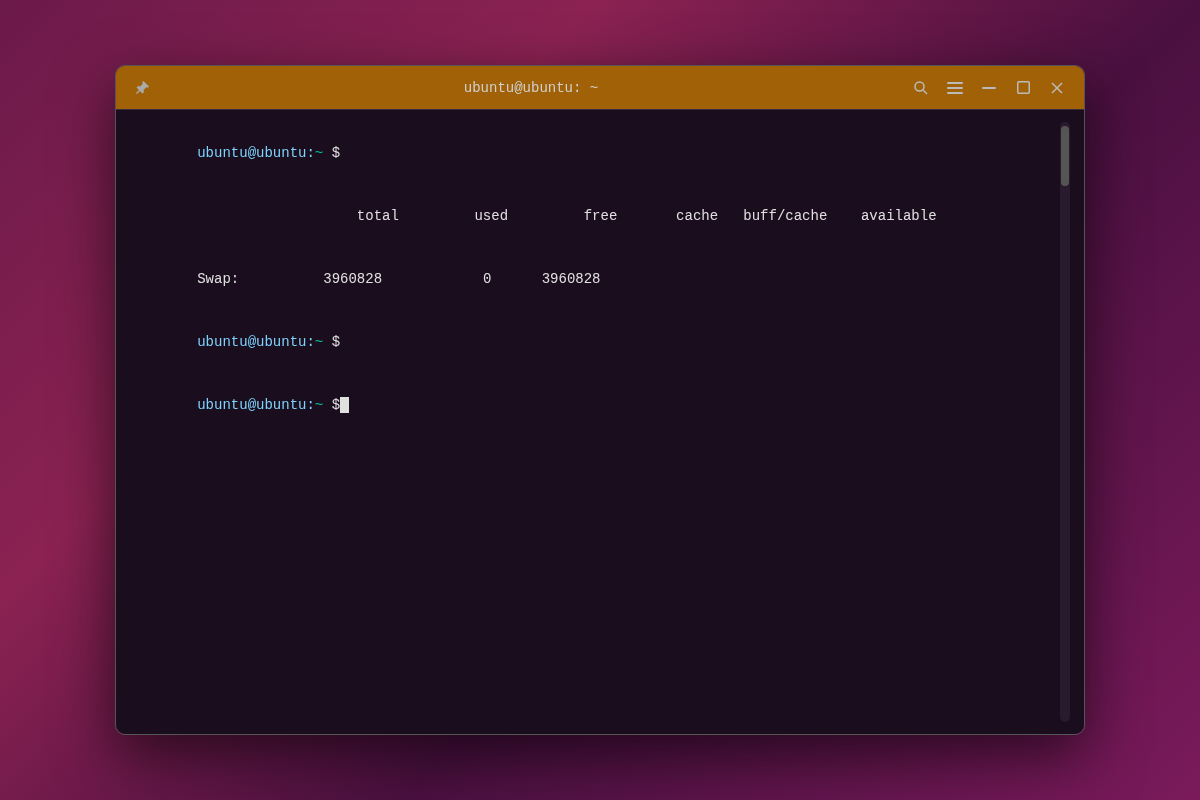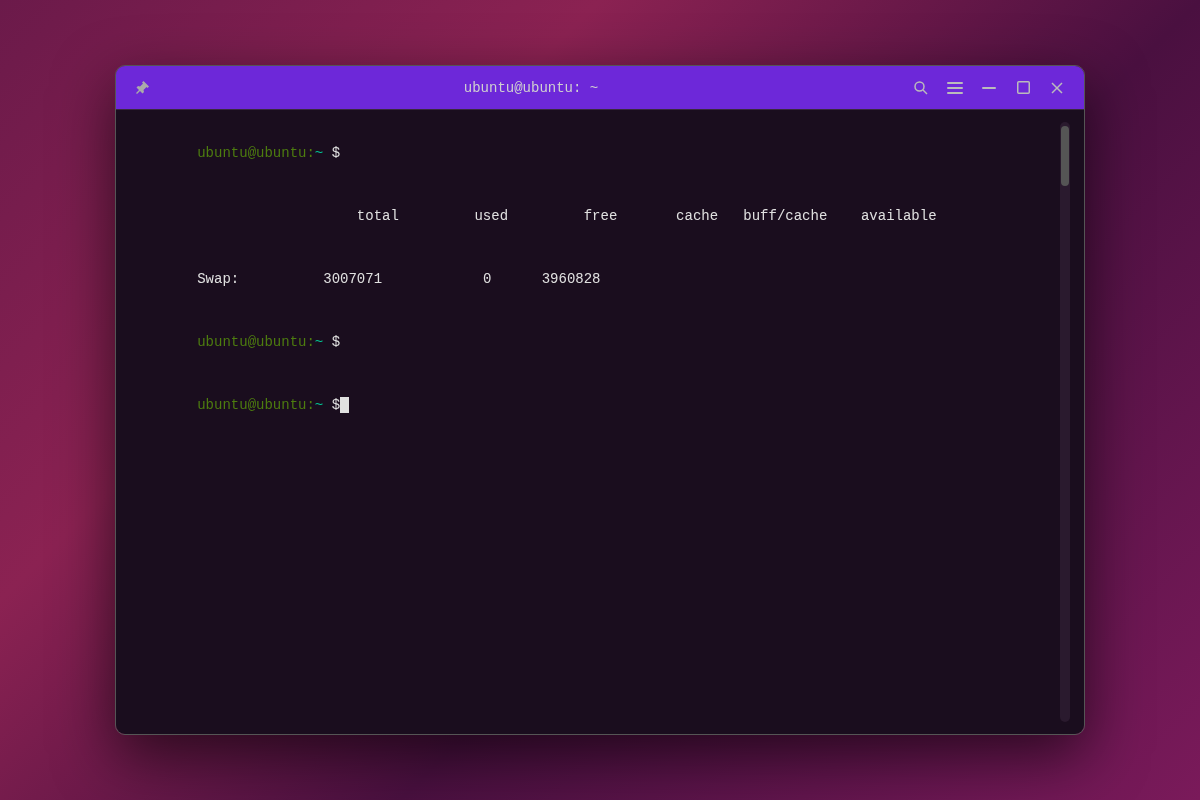--- a/index.html
+++ b/index.html
@@ -20,21 +20,21 @@
       height: 670px;
       border-radius: 10px;
       overflow: hidden;
       box-shadow: 0 20px 60px rgba(0,0,0,0.6);
       display: flex;
       flex-direction: column;
       border: 1px solid #555;
     }
 
     .titlebar {
-      background: #6d28d9;
+      background: #a16207;
       height: 44px;
       display: flex;
       align-items: center;
       justify-content: space-between;
       padding: 0 12px;
       flex-shrink: 0;
       border-bottom: 1px solid #3a2a3e;
     }
 
     .titlebar-left {
@@ -118,21 +118,21 @@
 
     .line {
       font-family: 'Courier New', Courier, monospace;
       font-size: 14px;
       line-height: 1.5;
       white-space: pre;
       color: #e0e0e0;
     }
 
     .prompt-user {
-      color: #4d7c0f;
+      color: #7dd3fc;
     }
 
     .prompt-tilde {
       color: #00c896;
     }
 
     .prompt-dollar {
       color: #e0e0e0;
     }
 
@@ -212,21 +212,21 @@
         <span class="prompt-user">ubuntu@ubuntu:</span><span class="prompt-tilde">~</span><span class="prompt-dollar"> $</span>
       </div>
 
 
       <div class="line table-header">
         <span>                   total         used         free       cache   buff/cache    available</span>
       </div>
 
 
       <div class="line">
-        <span>Swap:          </span><span>3007071</span><span>            0      3960828</span>
+        <span>Swap:          </span><span>3960828</span><span>            0      3960828</span>
       </div>
 
       <div class="line">
         <span class="prompt-user">ubuntu@ubuntu:</span><span class="prompt-tilde">~</span><span class="prompt-dollar"> $</span>
       </div>
 
       <div class="line">
         <span class="prompt-user">ubuntu@ubuntu:</span><span class="prompt-tilde">~</span><span class="prompt-dollar"> $</span><span class="cursor"></span>
       </div>
 

